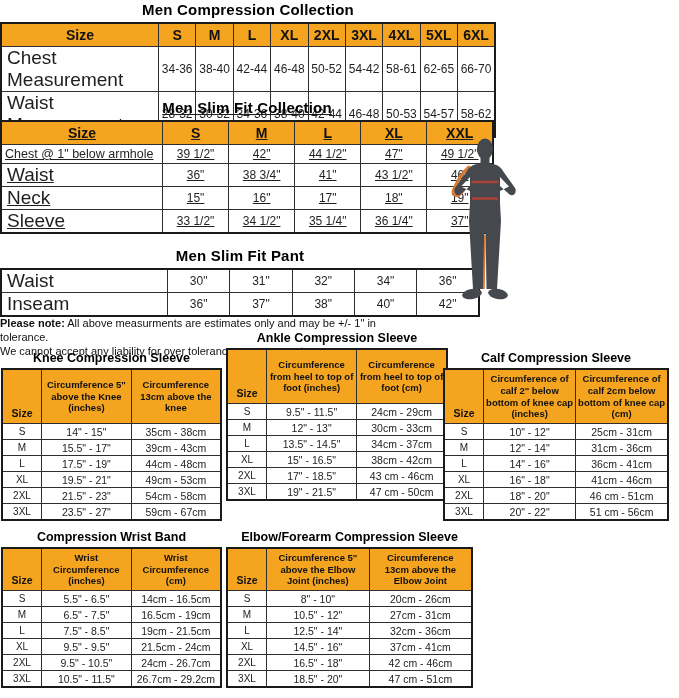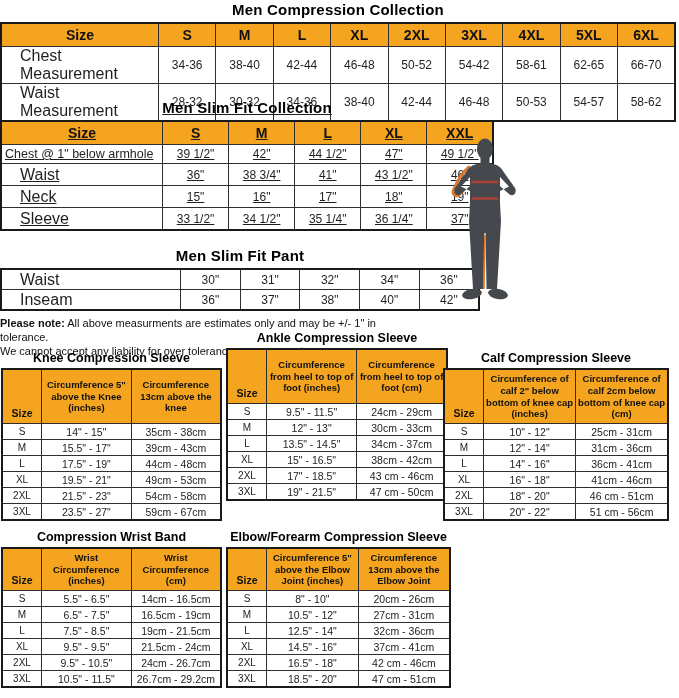--- a/index.html
+++ b/index.html
@@ -17,21 +17,21 @@
   table.sheet th,table.sheet td{
     border:1px solid var(--table-border,#2e2e2e);
     text-align:center;vertical-align:middle;overflow:hidden;padding:0;
   }
   table.sheet th{background:var(--header-bg,#F4A41E);font-weight:bold;color:#111;}
   table.sheet th:first-child,table.sheet td:first-child{width:var(--c0,auto);}
 
   
   .big th{font-size:14px;height:22px;}
   .big td{font-size:12px;height:20px;}
-  .big td:first-child{text-align:left;padding-left:18px;font-size:16px;}
+  .big td:first-child{text-align:left;padding-left:5px;font-size:19px;}
   #sec-slim .big tbody tr:first-child td{height:18px;}
   #sec-slim .big tbody tr:first-child td:first-child{font-size:12.5px;padding-left:3px;}
   #sec-slim .big td{height:21px;}
   #sec-pant .big td{height:19px;}
 
   
   .smalltbl th{font-size:9.5px;line-height:1.22;white-space:pre-line;padding:2px 1px;height:50px;}
   .smalltbl th:first-child{vertical-align:bottom;font-size:10.5px;padding-bottom:3px;}
   .rowB .smalltbl th{height:38px;}
   .smalltbl td{font-size:10.5px;height:15px;color:#222;}
@@ -42,21 +42,21 @@
   #note b{font-weight:bold;}
 
   
   #figure{position:absolute;left:447px;top:137px;width:76px;height:172px;}
 </style>
 </head>
 <body>
 
 <div id="root">
 
-  <div class="sec" id="sec-compression" style="left:0;top:1px;width:676px;">
+  <div class="sec" id="sec-compression" style="left:0;top:1px;width:496px;">
     <div class="tbl-title big-title">Men Compression Collection</div>
     <table class="sheet big" style="--c0:156px">
         <thead>
           <tr>
             <th>Size</th>
             <th>S</th>
             <th>M</th>
             <th>L</th>
             <th>XL</th>
             <th>2XL</th>
@@ -391,21 +391,21 @@
           </tr>
           <tr>
             <td>3XL</td>
             <td>10.5" - 11.5"</td>
             <td>26.7cm - 29.2cm</td>
           </tr>
         </tbody>
       </table>
   </div>
 
-  <div class="sec rowB" id="sec-elbow" style="left:226px;top:530px;width:225px;">
+  <div class="sec rowB" id="sec-elbow" style="left:226px;top:530px;width:247px;">
     <div class="tbl-title small-title">Elbow/Forearm Compression Sleeve</div>
     <table class="sheet smalltbl" style="--c0:38px">
         <thead>
           <tr>
             <th>Size</th>
             <th>Circumference 5"
 above the Elbow
 Joint (inches)</th>
             <th>Circumference
 13cm above the

